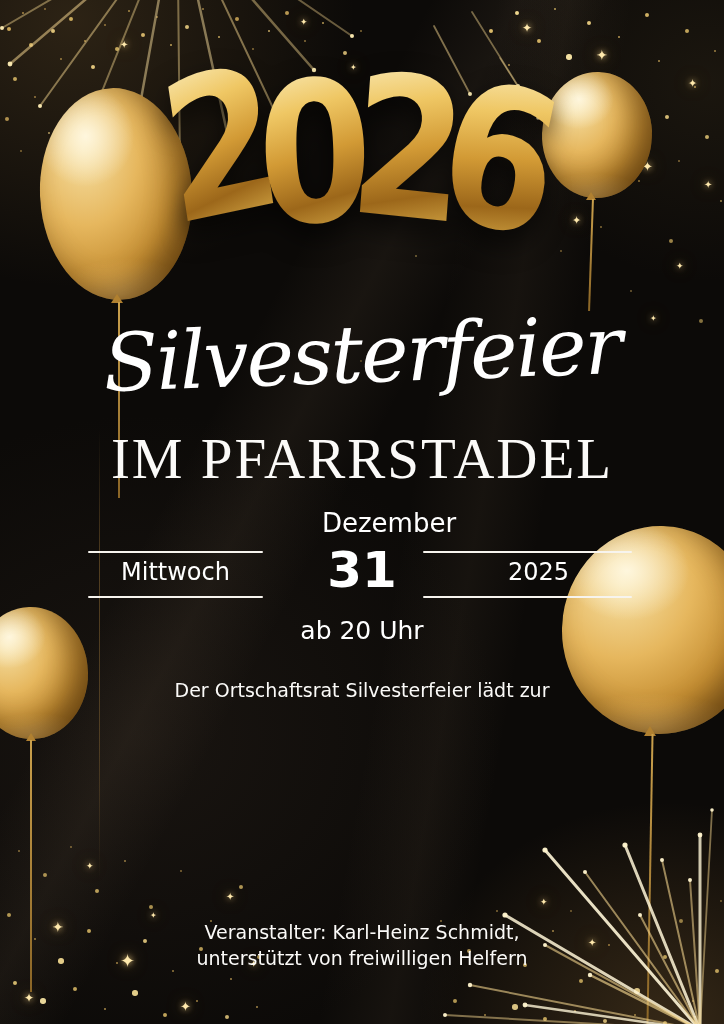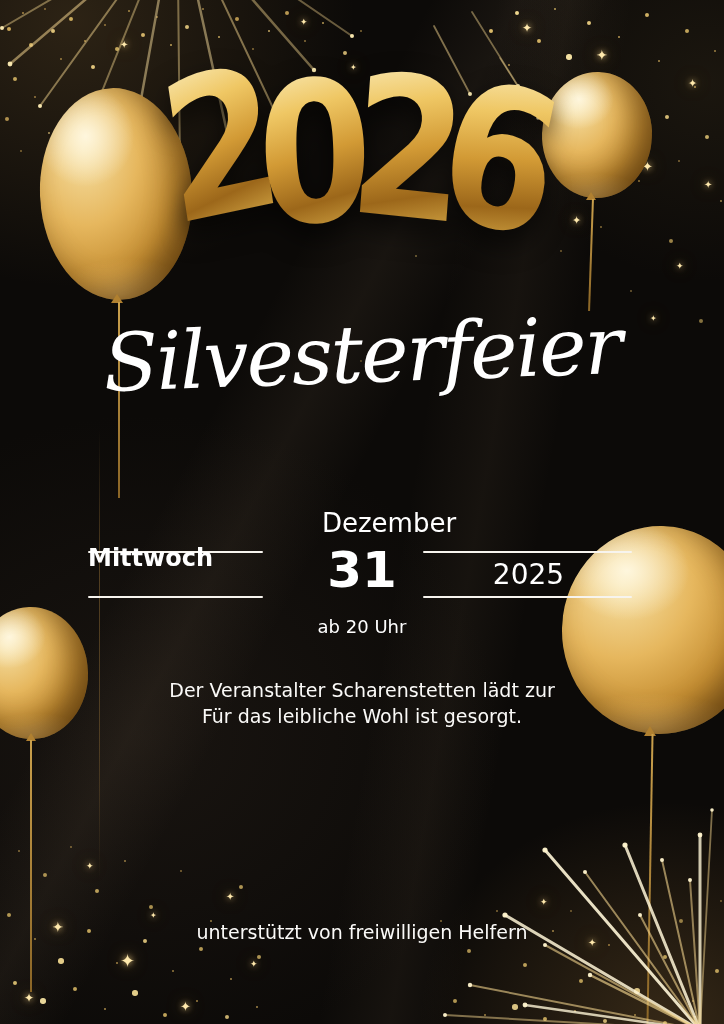--- a/index.html
+++ b/index.html
@@ -93,24 +93,24 @@
   .d1{transform:rotate(-10deg) translateY(-2px);}
   .d2{transform:rotate(-2deg) translateY(6px);}
   .d3{transform:rotate(5deg) translateY(2px);}
   .d4{transform:rotate(14deg) translateY(12px);}
   .pretitle{top:262px;font-size:24px;font-weight:500;letter-spacing:1px;color:#fdfcfa;}
   .title-script{top:308px;font-size:80px;font-family:"DejaVu Serif",serif;font-style:italic;font-weight:400;
     transform:rotate(-2deg);letter-spacing:-2px;color:#ffffff;}
   .title-caps{top:426px;font-size:57px;font-family:"Liberation Serif",serif;letter-spacing:2px;color:#fbfaf8;}
   .month{top:508px;font-size:26px;font-weight:500;padding-left:27px;}
   .dline{position:absolute;height:2px;background:#f7f4ee;border-radius:1px;}
-  .weekday{left:88px;top:544px;width:175px;font-size:24px;font-weight:700;}
-  .year2{left:425px;top:558px;width:207px;text-align:center;font-size:28px;font-weight:500;}
+  .weekday{left:88px;top:558px;width:175px;text-align:center;font-size:24px;font-weight:400;}
+  .year2{left:435px;top:558px;width:207px;text-align:center;font-size:24px;font-weight:500;}
   .day{top:541px;font-size:50px;font-weight:600;}
-  .time{top:616px;font-size:18px;font-weight:500;}
+  .time{top:616px;font-size:25px;font-weight:500;}
   .para{line-height:26.2px;font-size:19px;font-weight:500;color:#fbfaf8;}
   .body-txt{top:677px;}
   .note-txt{top:849px;}
   .org-txt{top:919px;}
   .z2{z-index:2;}.z3{z-index:3;}.z5{z-index:5;}.z6{z-index:6;}
 </style>
 </head>
 <body>
 
 <div class="poster">
@@ -231,36 +231,37 @@
   <div class="string z3" style="left:649px;top:734px;height:290px;transform:rotate(1deg)"></div>
 
   <div class="abs year z5">
     <span class="digit d1">2</span>
     <span class="digit d2">0</span>
     <span class="digit d3">2</span>
     <span class="digit d4">6</span>
   </div>
 
   <div class="abs center title-script z5">Silvesterfeier</div>
+  <div class="abs center title-caps z5">IM PFARRSTADEL</div>
 
   <div class="abs center month z5">Dezember</div>
   <div class="dline z5" style="left:88px;top:551px;width:175px"></div>
   <div class="dline z5" style="left:88px;top:596px;width:175px"></div>
   <div class="dline z5" style="left:423px;top:551px;width:209px"></div>
   <div class="dline z5" style="left:423px;top:596px;width:209px"></div>
   <div class="abs weekday z5">Mittwoch</div>
   <div class="abs center day z5">31</div>
   <div class="abs year2 z5">2025</div>
   <div class="abs center time z5">ab 20 Uhr</div>
 
   <div class="abs center para body-txt z5">
-    <div>Der Veranstalter Scharenstetten lädt zur</div>
-    <div>Für das leibliche Wohl ist gesorgt.</div>
+    <div>Der Ortschaftsrat Silvesterfeier lädt zur</div>
   </div>
 
   <div class="abs center para note-txt z5">
   </div>
 
   <div class="abs center para org-txt z5">
+    <div>Veranstalter: Karl-Heinz Schmidt,</div>
     <div>unterstützt von freiwilligen Helfern</div>
   </div>
 
 </div>
 
 </body></html>

